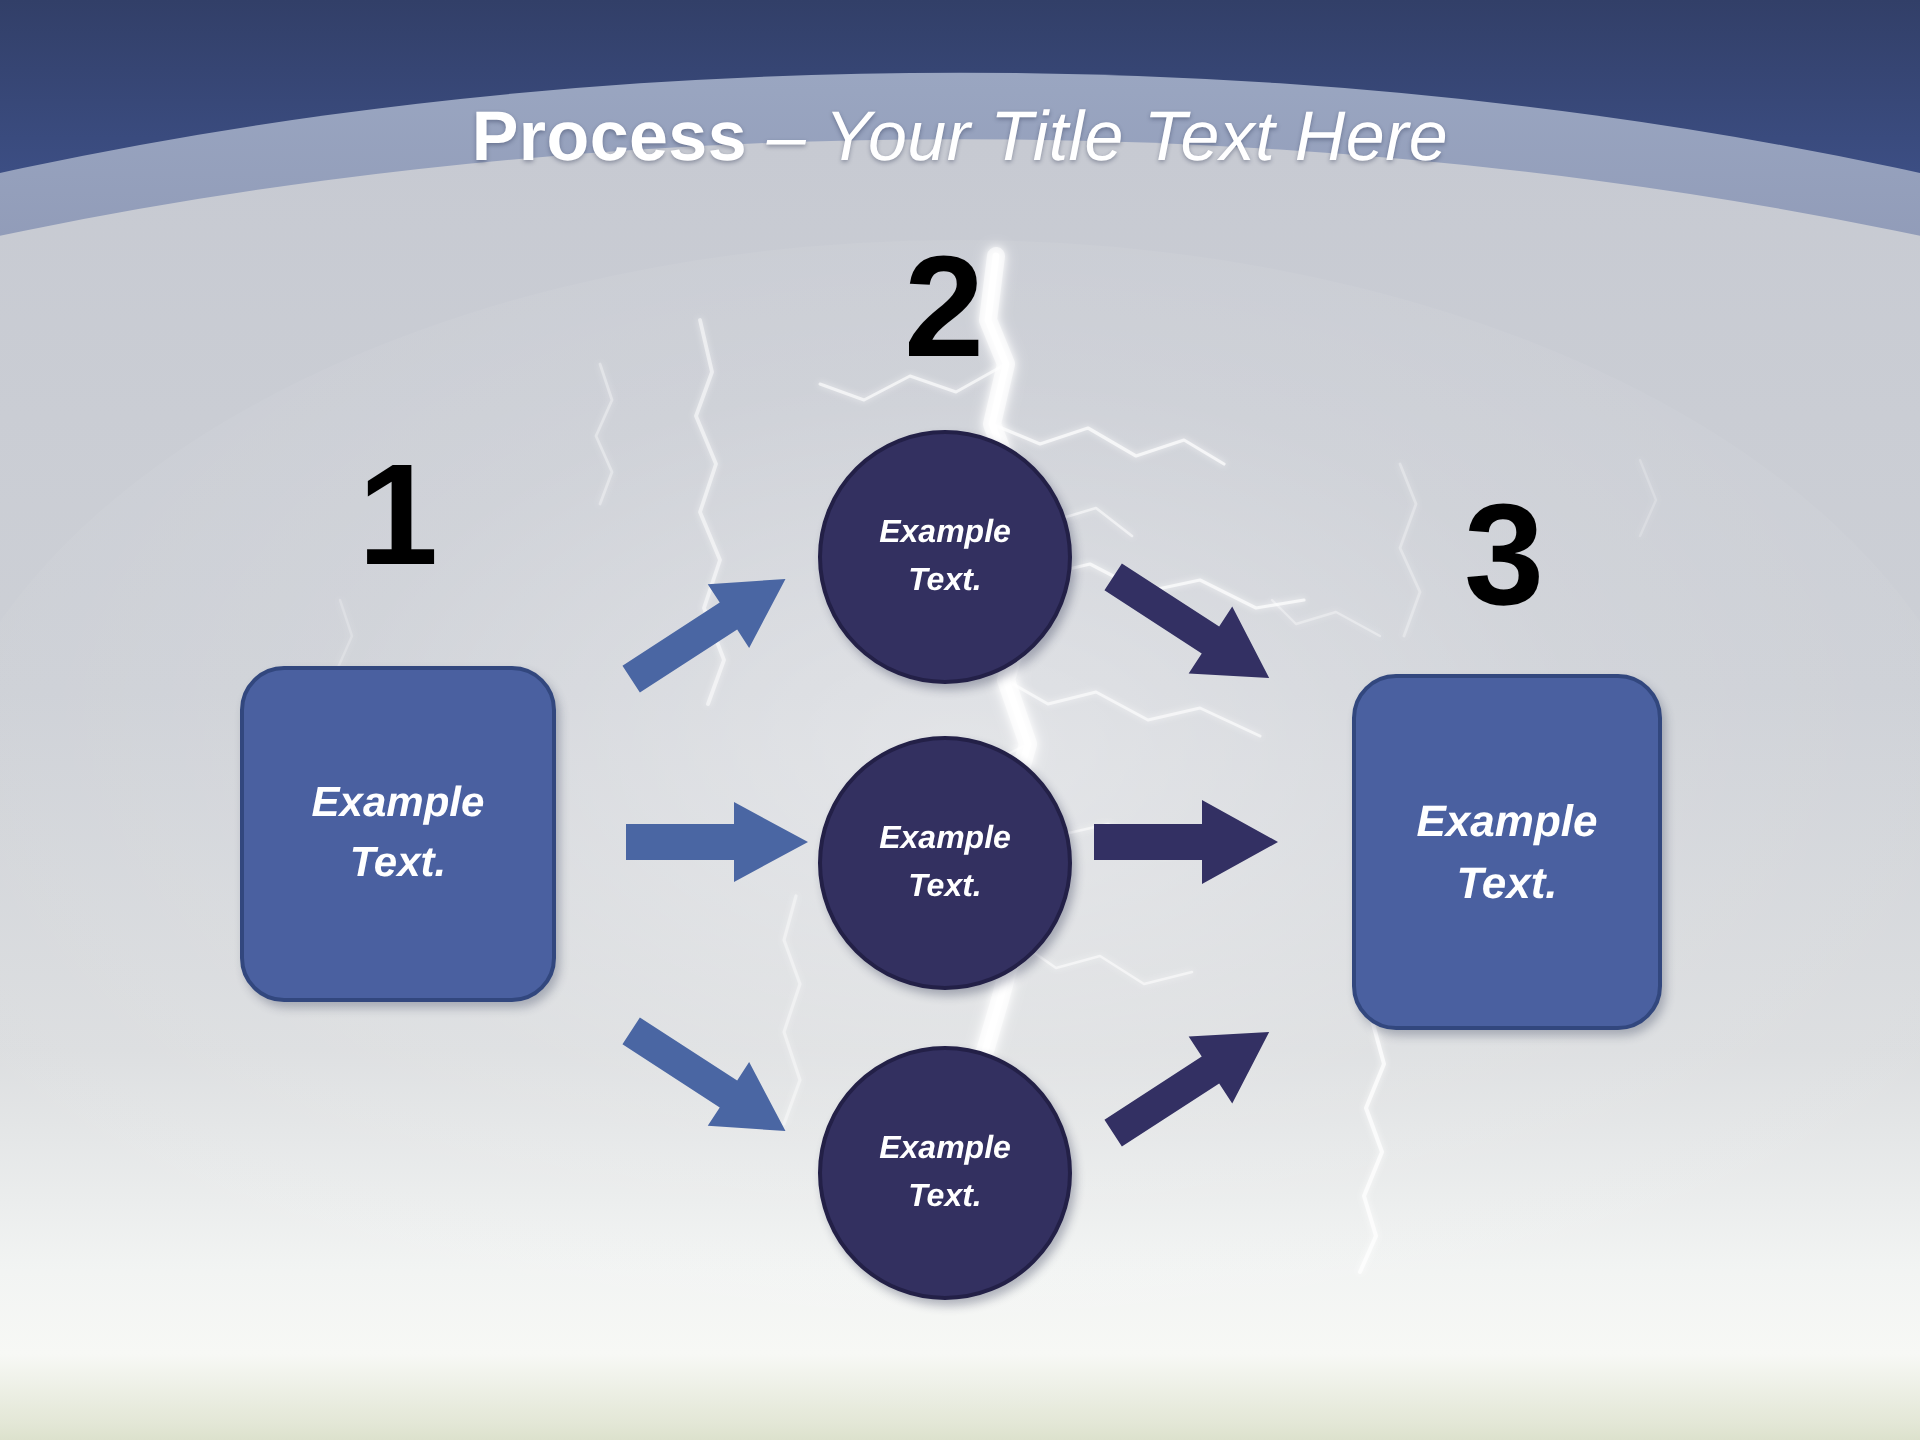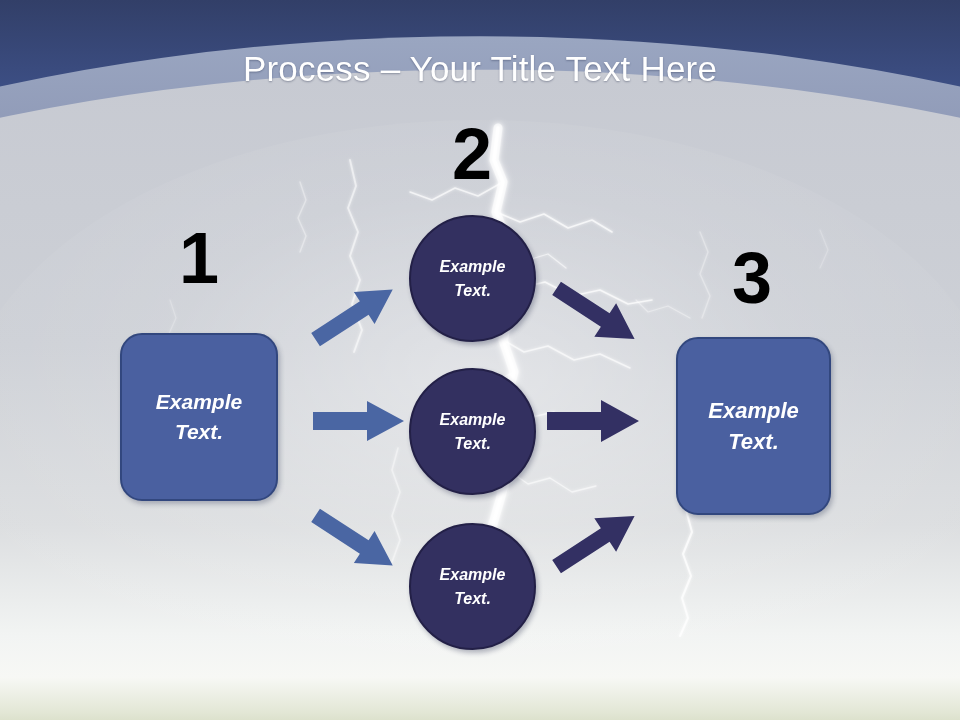--- a/index.html
+++ b/index.html
@@ -32,22 +32,22 @@
     top: 48px;
     width: 960px;
     text-align: center;
     color: #ffffff;
     font-size: 35px;
     line-height: 42px;
     letter-spacing: 0.2px;
     white-space: nowrap;
     text-shadow: 0 1px 2px rgba(20,30,60,.35);
   }
-  #title .strong { font-weight: normal; margin-top: 45px; }
-  #title .light  { font-weight: normal; }
+  #title .strong { font-weight: bold; margin-top: 45px; }
+  #title .light  { font-weight: normal; font-style: italic; }
 
   
   .step-num {
     position: absolute;
     color: #000000;
     font-weight: bold;
     font-size: 72px;
     line-height: 72px;
     text-align: center;
     width: 90px;

